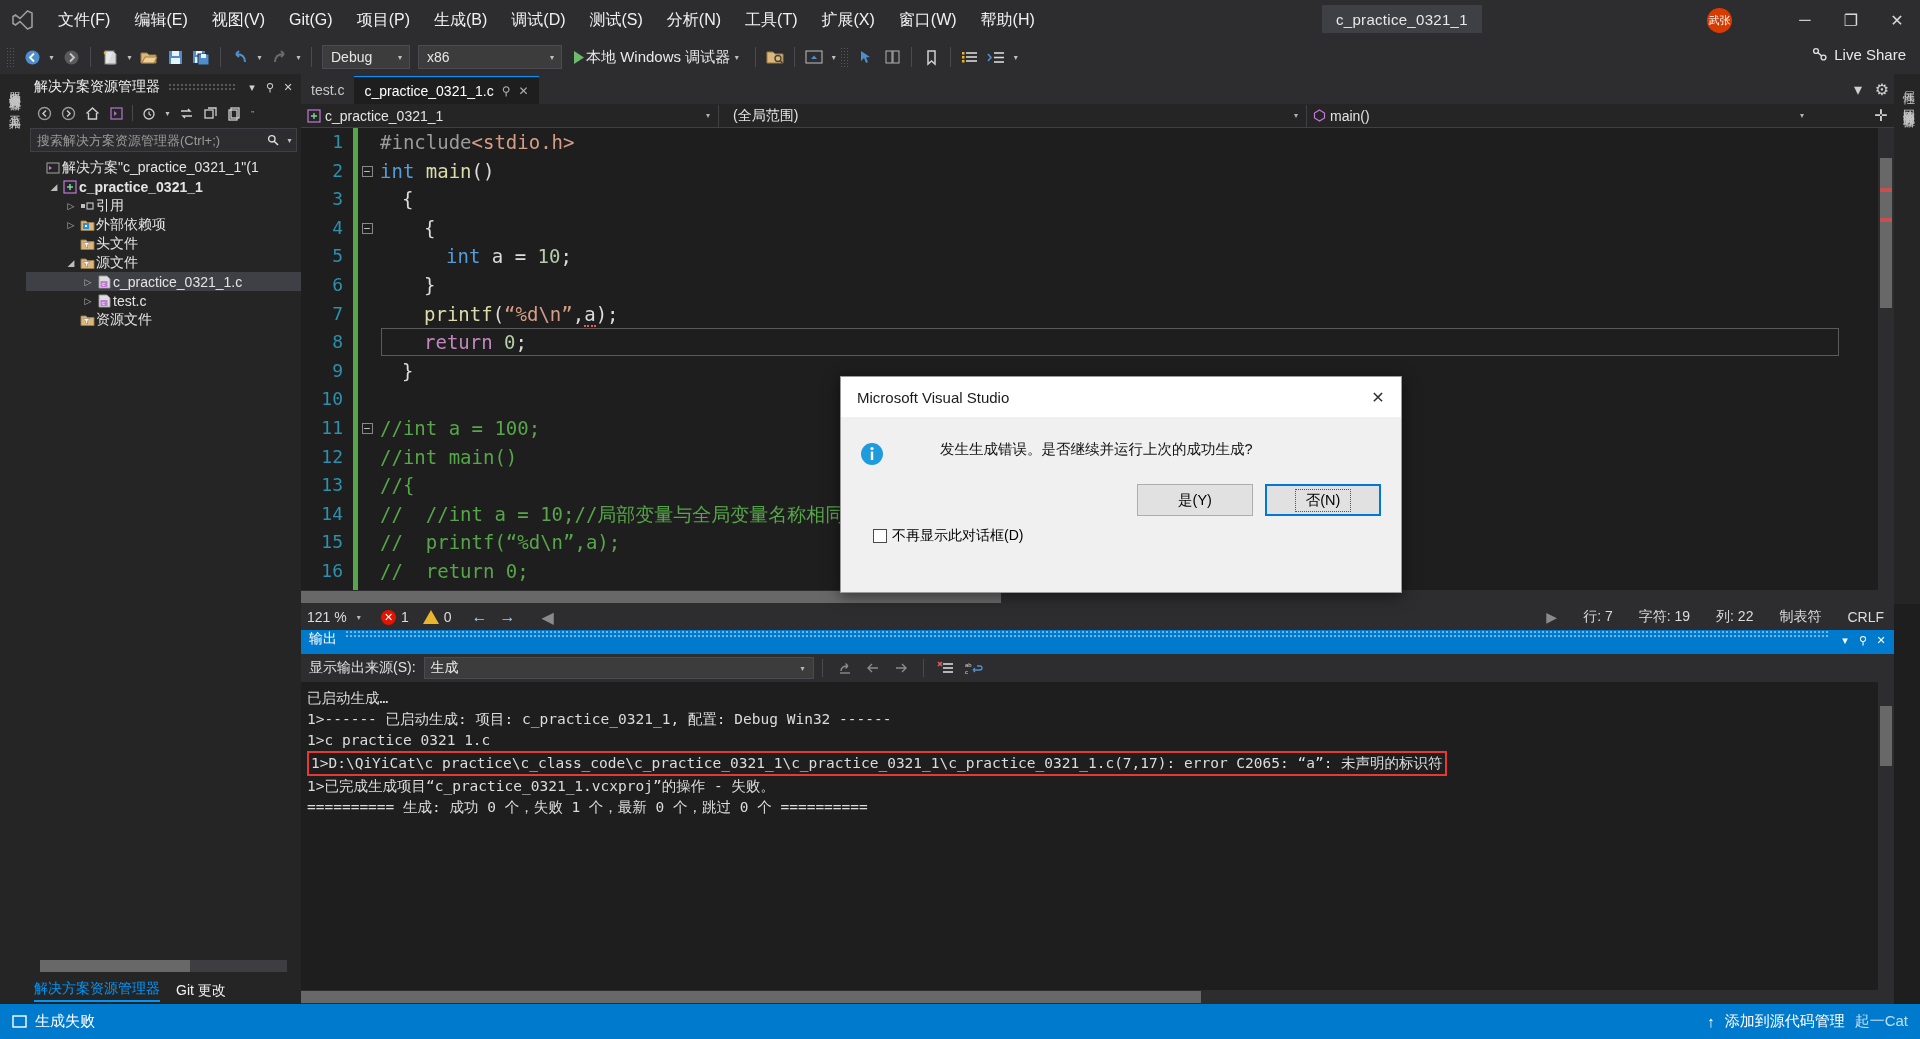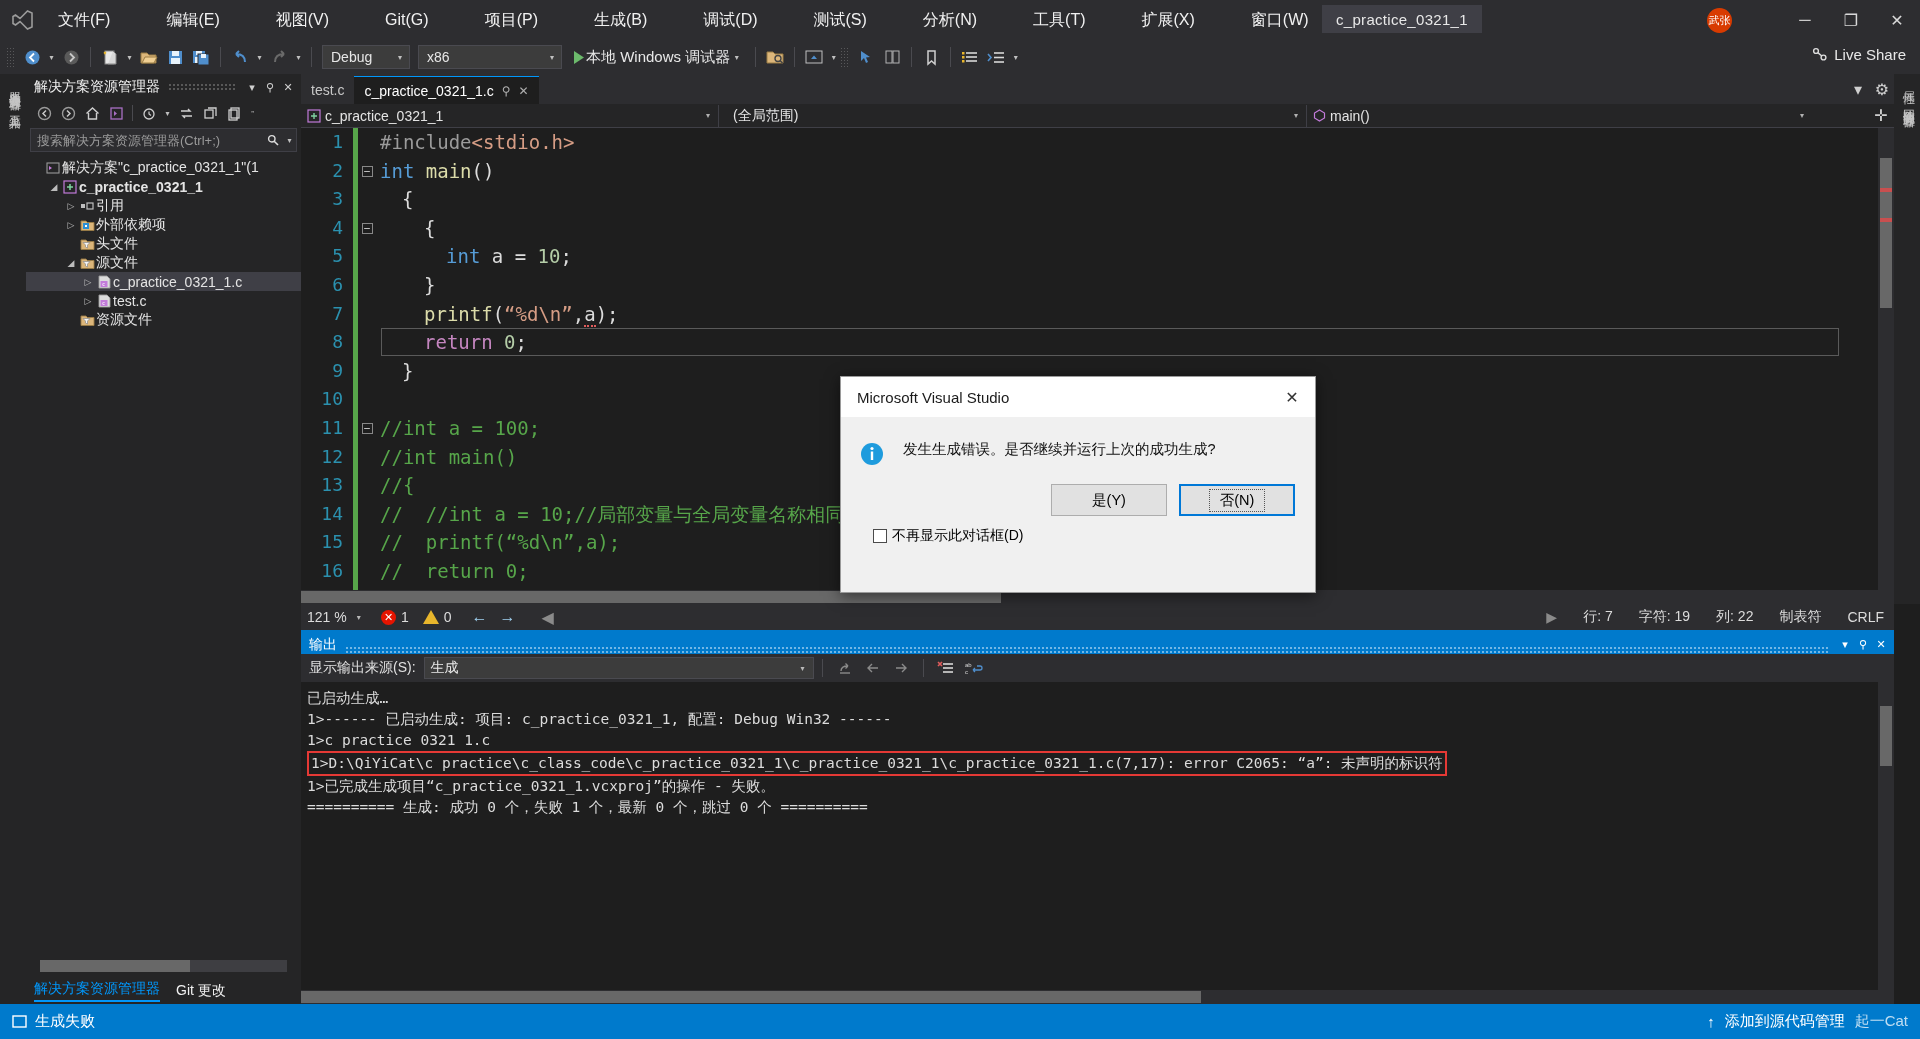--- a/index.html
+++ b/index.html
@@ -13,21 +13,21 @@
   }
   .app { position: relative; width: 1920px; height: 1039px; background: #1e1e1e; }
 
   
   .titlebar {
     position: absolute; left: 0; top: 0; width: 1920px; height: 40px;
     background: #2d2d30; display: flex; align-items: center;
   }
   .vs-logo { width: 46px; height: 40px; display: flex; align-items: center; justify-content: center; }
   .vs-logo svg { display: block; }
-  .menubar { display: flex; align-items: flex-start; height: 40px; gap: 32px; }
+  .menubar { display: flex; align-items: flex-start; height: 40px; }
   .menu-item {
     padding: 0 12px; height: 40px; line-height: 40px; font-size: 16px;
     color: #f1f1f1; white-space: nowrap; cursor: default;
   }
   .search-wrap {
     position: absolute; left: 1000px; top: 6px; width: 290px; height: 28px;
     background: #3c3c3c; border: 1px solid #3f3f46; display: flex; align-items: center;
   }
   .search-input {
     flex: 1; background: transparent; border: none; outline: none;
@@ -175,21 +175,21 @@
   .warn-tri { width: 0; height: 0; border-left: 8px solid transparent; border-right: 8px solid transparent;
     border-bottom: 14px solid #e8b62c; margin-right: 5px; position: relative; }
   .nav-arrow { width: 28px; text-align: center; color: #9fd0f0; font-size: 16px; }
   .est-right { margin-left: auto; display: flex; align-items: center; padding-right: 10px; }
   .est-right span { margin-left: 26px; }
 
   
   .output {
     position: absolute; left: 301px; top: 630px; width: 1593px; height: 374px; background: #1e1e1e;
   }
-  .out-header { height: 24px; background: #007acc; display: flex; align-items: flex-end; padding: 0 4px 0 8px; }
+  .out-header { height: 24px; background: #007acc; display: flex; align-items: flex-start; padding: 0 4px 0 8px; }
   .out-title { font-size: 14px; color: #fff; }
   .out-dots { flex: 1; height: 8px; margin: 0 8px; opacity: .55;
     background-image: radial-gradient(#cfe8fb 1px, transparent 1px); background-size: 4px 4px; }
   .out-hbtn { width: 18px; height: 20px; display: flex; align-items: center; justify-content: center;
     color: #fff; font-size: 11px; }
   .out-toolbar { height: 28px; background: #2d2d30; display: flex; align-items: center; padding-left: 8px; }
   .out-label { font-size: 14px; color: #e0e0e0; margin-right: 8px; }
   .out-combo { width: 390px; height: 22px; background: #3c3c3c; border: 1px solid #4a4a50;
     display: flex; align-items: center; font-size: 14px; color: #e8e8e8; padding-left: 6px; }
   .out-combo .oc { flex: 1; }
@@ -214,33 +214,33 @@
     font-size: 15px; color: #ffffff;
   }
   .sb-left { display: flex; align-items: center; }
   .sb-icon { margin-right: 8px; display: flex; align-items: center; }
   .sb-right { margin-left: auto; display: flex; align-items: center; }
   .sb-right .sb-txt { margin-left: 10px; }
   .watermark { opacity: .75; }
 
   
   .modal {
-    position: absolute; left: 840px; top: 376px; width: 476px; height: 217px;
+    position: absolute; left: 840px; top: 376px; width: 562px; height: 217px;
     background: #f0f0f0; border: 1px solid #9a9a9a; box-shadow: 0 3px 14px rgba(0,0,0,.5);
     color: #000;
   }
   .modal-title {
     height: 40px; background: #ffffff; display: flex; align-items: center; padding: 0 0 0 16px;
     font-size: 15px; color: #1a1a1a;
   }
   .modal-close {
     margin-left: auto; width: 46px; height: 40px; display: flex; align-items: center;
     justify-content: center; font-size: 16px; color: #333;
   }
-  .modal-body { padding: 22px 0 0 0; display: flex; }
+  .modal-body { padding: 22px 0 0 0; display: flex; gap: 37px; }
   .modal-ico { width: 62px; display: flex; justify-content: center; padding-top: 2px; }
   .modal-msg { font-size: 14.5px; color: #111; padding-right: 20px; line-height: 1.5; }
   .modal-btns { position: absolute; right: 20px; top: 107px; display: flex; }
   .mbtn {
     width: 116px; height: 32px; font-size: 14.5px; display: flex; align-items: center;
     justify-content: center; background: #e1e1e1; border: 1px solid #adadad; margin-left: 12px;
   }
   .mbtn.default { border: 2px solid #0078d7; background: #e1e1e1; }
   .mbtn.default .inner { border: 1px dotted #555; padding: 1px 10px; }
   .modal-check { position: absolute; left: 32px; top: 150px; display: flex; align-items: center; font-size: 14px; }

